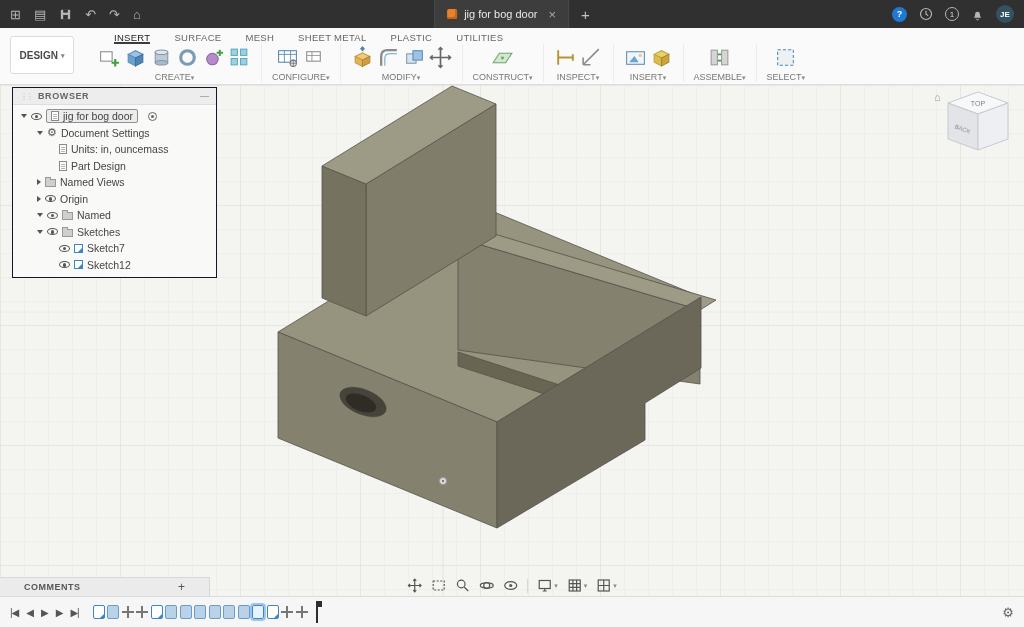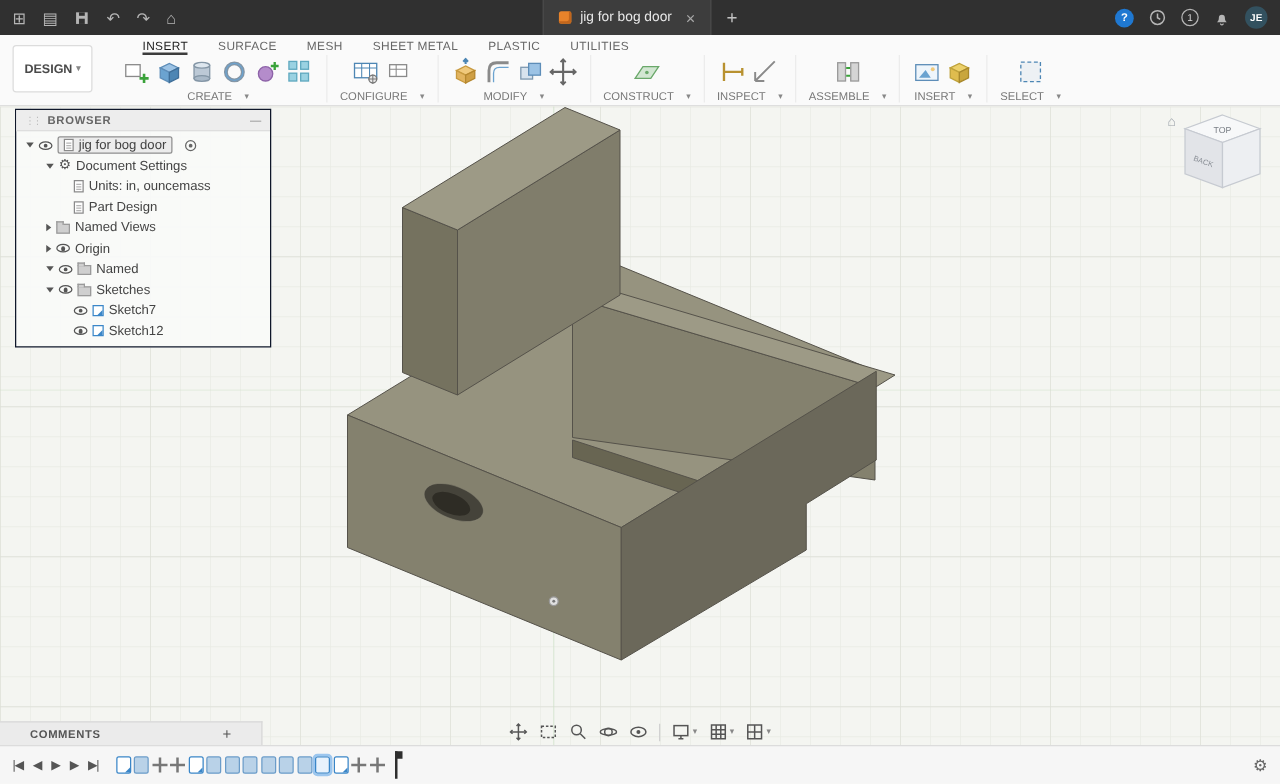--- a/index.html
+++ b/index.html
@@ -26,21 +26,21 @@
   .design-dd { width:64px; height:38px; margin:8px 6px 0 10px; border:1px solid #dcdcdc; background:#fff; border-radius:3px; display:flex; align-items:center; justify-content:center; gap:3px; font-size:10px; font-weight:bold; color:#4a4a4a; flex:none; }
   .tbar-main { flex:1; display:flex; flex-direction:column; min-width:0; }
   .tabs { display:flex; gap:24px; padding:4px 0 0 34px; font-size:9.5px; letter-spacing:.3px; color:#666; height:16px; }
   .ttab { padding-bottom:2px; white-space:nowrap; }
   .ttab.active { color:#1c1c1c; border-bottom:2px solid #3c3c3c; }
   .groups { display:flex; padding-left:8px; align-items:flex-start; }
   .group { display:flex; flex-direction:column; align-items:center; padding:0 10px; border-right:1px solid #ececec; }
   .group:last-child { border-right:none; }
   .gicons { display:flex; gap:3px; align-items:center; height:27px; }
   .tbi { width:23px; height:23px; display:block; }
-  .glabel { font-size:9px; color:#777; display:flex; gap:10px; align-items:center; margin-top:1px; white-space:nowrap; }
+  .glabel { font-size:9px; color:#777; display:flex; gap:0; align-items:center; margin-top:1px; white-space:nowrap; }
   .cv { font-size:7px; color:#888; line-height:1; }
 
   
   .canvas { position:relative; flex:1; min-height:0; overflow:hidden; }
   .canvas > svg.scene { position:absolute; inset:0; display:block; }
 
   
   .browser { position:absolute; left:12px; top:2px; width:205px; background:rgba(249,250,248,0.92); border:1px solid #0f172a; font-size:10.5px; color:#444; }
   .br-head { height:17px; background:#ededed; border-bottom:1px solid #dedede; display:flex; align-items:center; padding:0 7px; gap:6px; }
   .br-title { font-size:9px; font-weight:bold; letter-spacing:.6px; color:#666; flex:1; }
@@ -266,46 +266,46 @@
           </div>
           <div class="glabel">
               <span>INSPECT</span>
               <span class="cv">▾</span>
             </div>
         </div>
 
         <div class="group">
           <div class="gicons">
             <svg class="tbi" viewBox="0 0 22 22">
+                <rect x="2.5" y="5.5" width="17" height="12" fill="#eef5fb" stroke="#5d8db8"></rect>
+                <polygon points="5,15.5 10,9.5 14,15.5" fill="#6ba3d0"></polygon>
+                <circle cx="15.5" cy="9" r="1.5" fill="#f0c97c"></circle>
+              </svg>
+            <svg class="tbi" viewBox="0 0 22 22">
+                <polygon points="4,8 11,4.5 18,8 11,11.5" fill="#ecd06a" stroke="#bfa23a"></polygon>
+                <polygon points="4,8 11,11.5 11,19 4,15.5" fill="#dfbc4e" stroke="#bfa23a"></polygon>
+                <polygon points="18,8 11,11.5 11,19 18,15.5" fill="#c9a63c" stroke="#a8882c"></polygon>
+              </svg>
+          </div>
+          <div class="glabel">
+              <span>INSERT</span>
+              <span class="cv">▾</span>
+            </div>
+        </div>
+
+        <div class="group">
+          <div class="gicons">
+            <svg class="tbi" viewBox="0 0 22 22">
                 <rect x="3" y="4" width="6" height="14" fill="#d5d5d5" stroke="#9a9a9a"></rect>
                 <rect x="13" y="4" width="6" height="14" fill="#d5d5d5" stroke="#9a9a9a"></rect>
                 <path d="M9.5 8h3M9.5 14h3" stroke="#3aa23a" stroke-width="1.6"></path>
               </svg>
           </div>
           <div class="glabel">
               <span>ASSEMBLE</span>
-              <span class="cv">▾</span>
-            </div>
-        </div>
-
-        <div class="group">
-          <div class="gicons">
-            <svg class="tbi" viewBox="0 0 22 22">
-                <rect x="2.5" y="5.5" width="17" height="12" fill="#eef5fb" stroke="#5d8db8"></rect>
-                <polygon points="5,15.5 10,9.5 14,15.5" fill="#6ba3d0"></polygon>
-                <circle cx="15.5" cy="9" r="1.5" fill="#f0c97c"></circle>
-              </svg>
-            <svg class="tbi" viewBox="0 0 22 22">
-                <polygon points="4,8 11,4.5 18,8 11,11.5" fill="#ecd06a" stroke="#bfa23a"></polygon>
-                <polygon points="4,8 11,11.5 11,19 4,15.5" fill="#dfbc4e" stroke="#bfa23a"></polygon>
-                <polygon points="18,8 11,11.5 11,19 18,15.5" fill="#c9a63c" stroke="#a8882c"></polygon>
-              </svg>
-          </div>
-          <div class="glabel">
-              <span>INSERT</span>
               <span class="cv">▾</span>
             </div>
         </div>
 
         <div class="group">
           <div class="gicons">
             <svg class="tbi" viewBox="0 0 22 22">
                 <rect x="3.5" y="3.5" width="15" height="15" fill="rgba(93,141,184,0.08)" stroke="#4d86b4" stroke-dasharray="3 2"></rect>
               </svg>
           </div>

